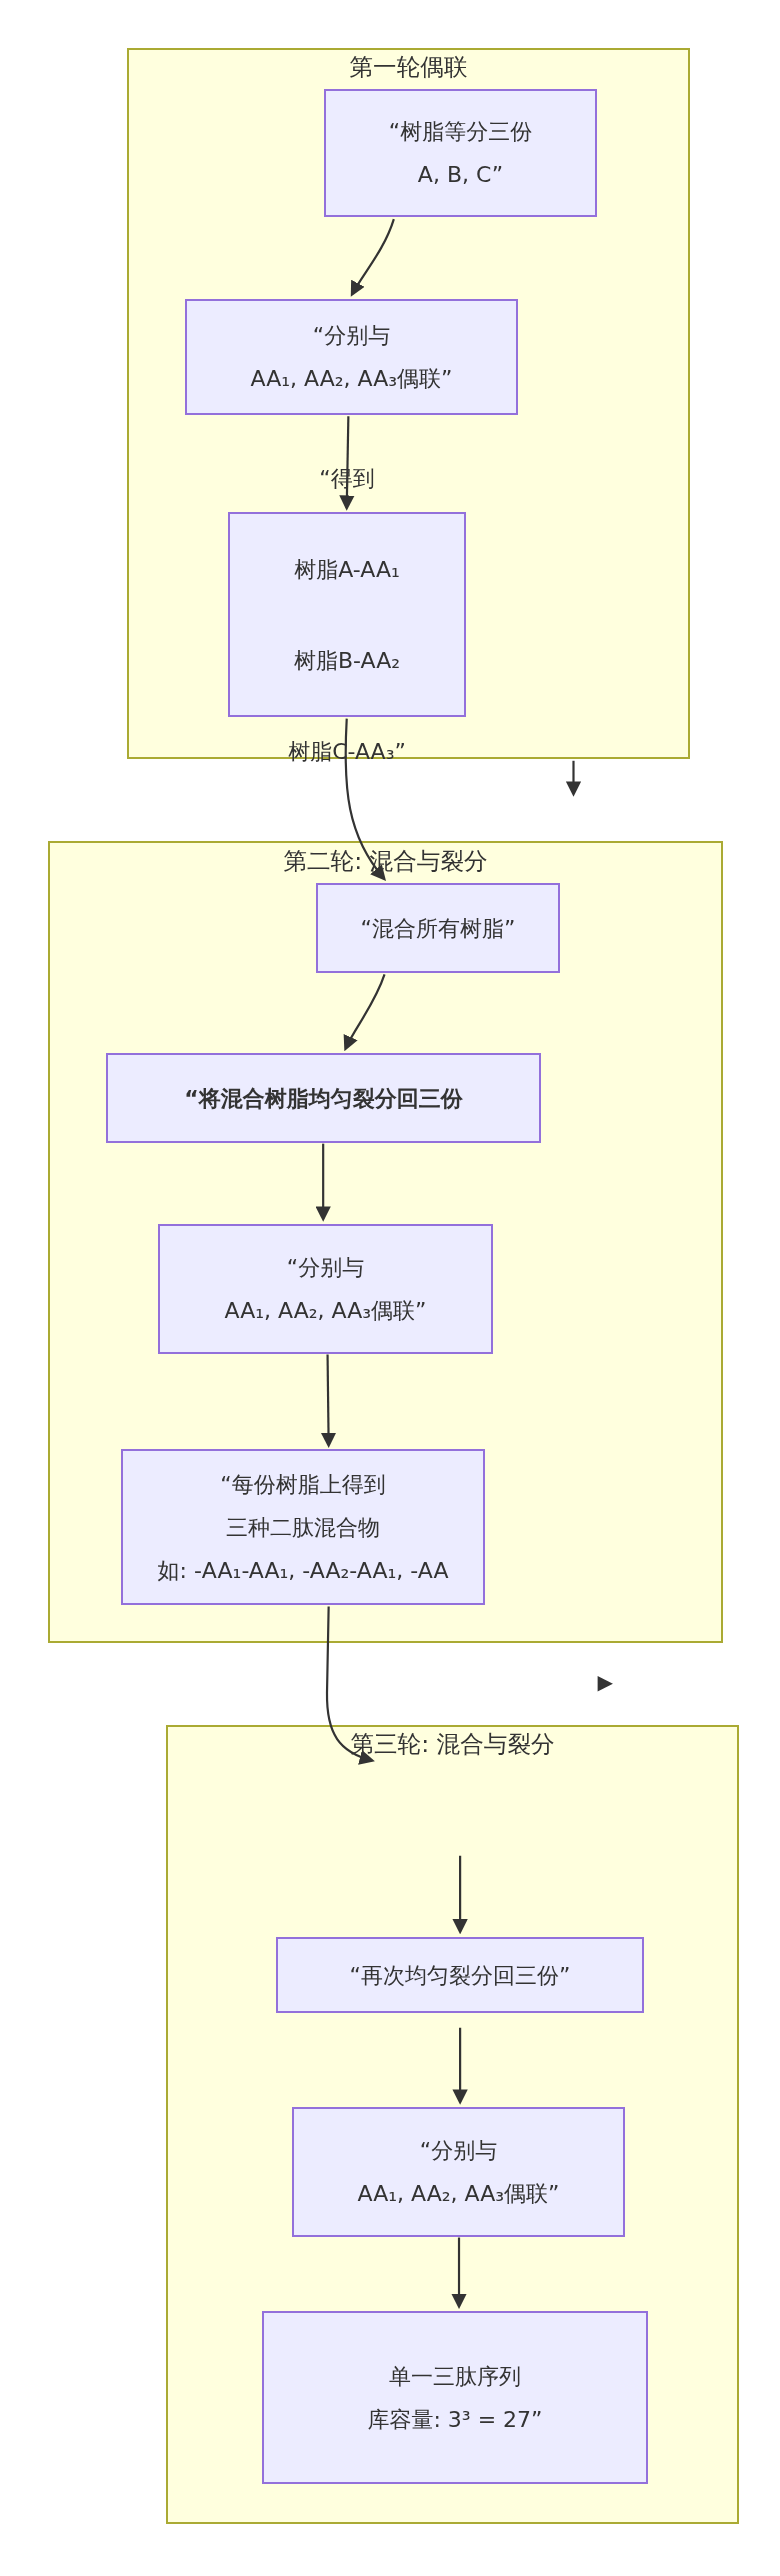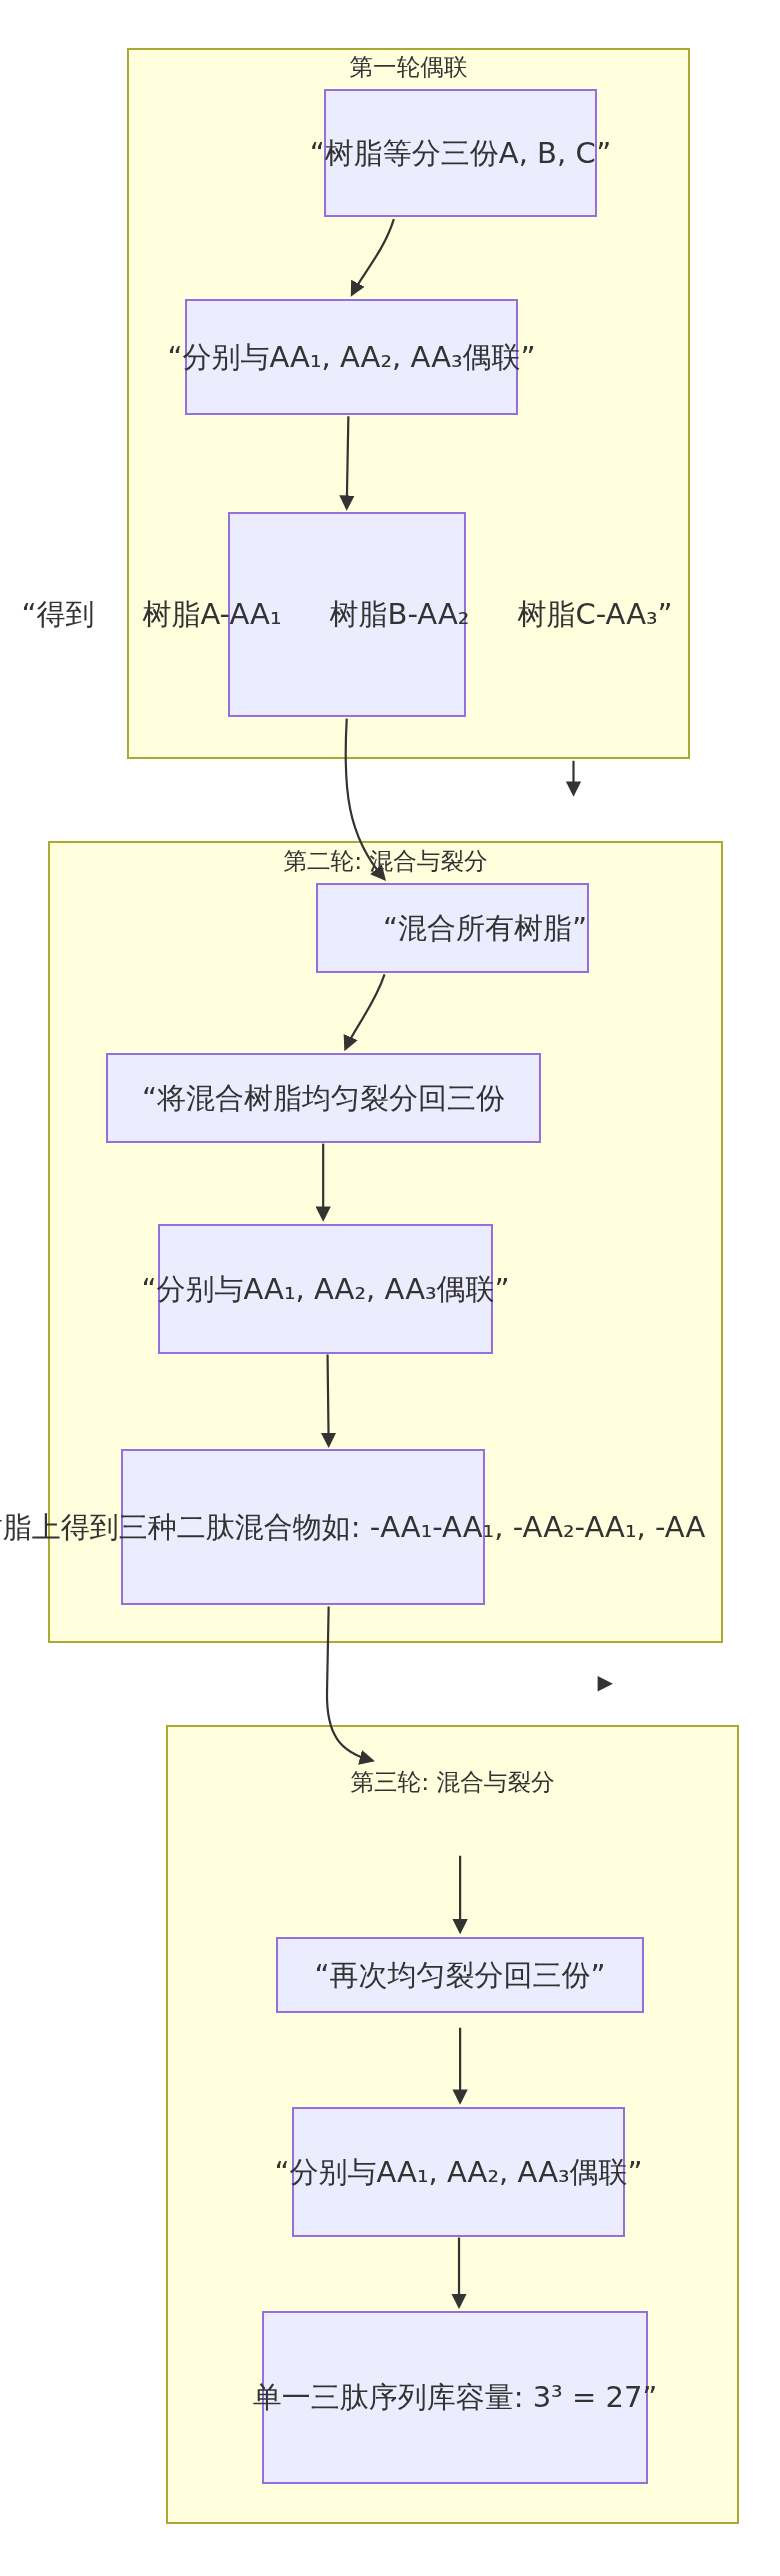--- a/index.html
+++ b/index.html
@@ -33,43 +33,44 @@
     left: 0; top: 0;
     z-index: 3;
     pointer-events: none;
   }
   .node {
     position: absolute;
     box-sizing: border-box;
     background: var(--node-fill, #ECECFF);
     border: 2.2px solid var(--node-border, #9370DB);
     display: flex;
+    flex-direction: column;
     justify-content: center;
     align-items: center;
     text-align: center;
-    font-size: 29px;
+    font-size: 22px;
     z-index: 4;
   }
   .node .line {
     line-height: 43px;
     white-space: nowrap;
   }
 </style>
 </head>
 <body>
 
 <div class="canvas" style="--bg: #ffffff; --sg-fill: #ffffde; --sg-border: #aaaa33; --node-fill: #ECECFF; --node-border: #9370DB; --text: #333333;">
 
   <div class="subgraph" style="left:127px; top:48px; width:563px; height:711px;"></div>
   <div class="subgraph" style="left:48px; top:841px; width:675px; height:802px;"></div>
   <div class="subgraph" style="left:166px; top:1725px; width:573px; height:799px;"></div>
 
   <div class="sg-title" style="left:127px; top:53px; width:563px;">第一轮偶联</div>
   <div class="sg-title" style="left:48px; top:847px; width:675px;">第二轮: 混合与裂分</div>
-  <div class="sg-title" style="left:166px; top:1730px; width:573px;margin-top:38px;">第三轮: 混合与裂分</div>
+  <div class="sg-title" style="left:166px; top:1730px; width:573px;">第三轮: 混合与裂分</div>
 
   <svg class="edges" width="780" height="2576" viewBox="0 0 1424 4701">
     <defs>
       <marker id="arrow" viewBox="0 0 10 10" refX="8" refY="5" markerWidth="7" markerHeight="7" orient="auto">
         <path d="M0,0 L10,5 L0,10 z" fill="#333333"></path>
       </marker>
     </defs>
     <g stroke="#333333" stroke-width="4" fill="none">
       <path d="M 719 399 C 702 455 662 500 643 536" marker-end="url(#arrow)"></path>
       <path d="M 636 759 L 633 926" marker-end="url(#arrow)"></path>
@@ -94,24 +95,24 @@
     <div class="line">“分别与</div>
     <div class="line">AA₁, AA₂, AA₃偶联”</div>
   </div>
   <div class="node" style="left:228px; top:512px; width:238px; height:205px;gap:48px;">
     <div class="line">“得到</div>
     <div class="line">树脂A-AA₁</div>
     <div class="line">树脂B-AA₂</div>
     <div class="line">树脂C-AA₃”</div>
   </div>
 
-  <div class="node" style="left:316px; top:883px; width:273px; height:90px;justify-content:flex-end;">
+  <div class="node" style="left:316px; top:883px; width:244px; height:90px;">
     <div class="line">“混合所有树脂”</div>
   </div>
-  <div class="node" style="left:106px; top:1053px; width:435px; height:90px;">
+  <div class="node" style="left:106px; top:1053px; width:435px; height:90px;font-weight:bold;">
     <div class="line">“将混合树脂均匀裂分回三份</div>
   </div>
   <div class="node" style="left:158px; top:1224px; width:335px; height:130px;">
     <div class="line">“分别与</div>
     <div class="line">AA₁, AA₂, AA₃偶联”</div>
   </div>
   <div class="node" style="left:121px; top:1449px; width:364px; height:156px;">
     <div class="line">“每份树脂上得到</div>
     <div class="line">三种二肽混合物</div>
     <div class="line">如: -AA₁-AA₁, -AA₂-AA₁, -AA</div>

